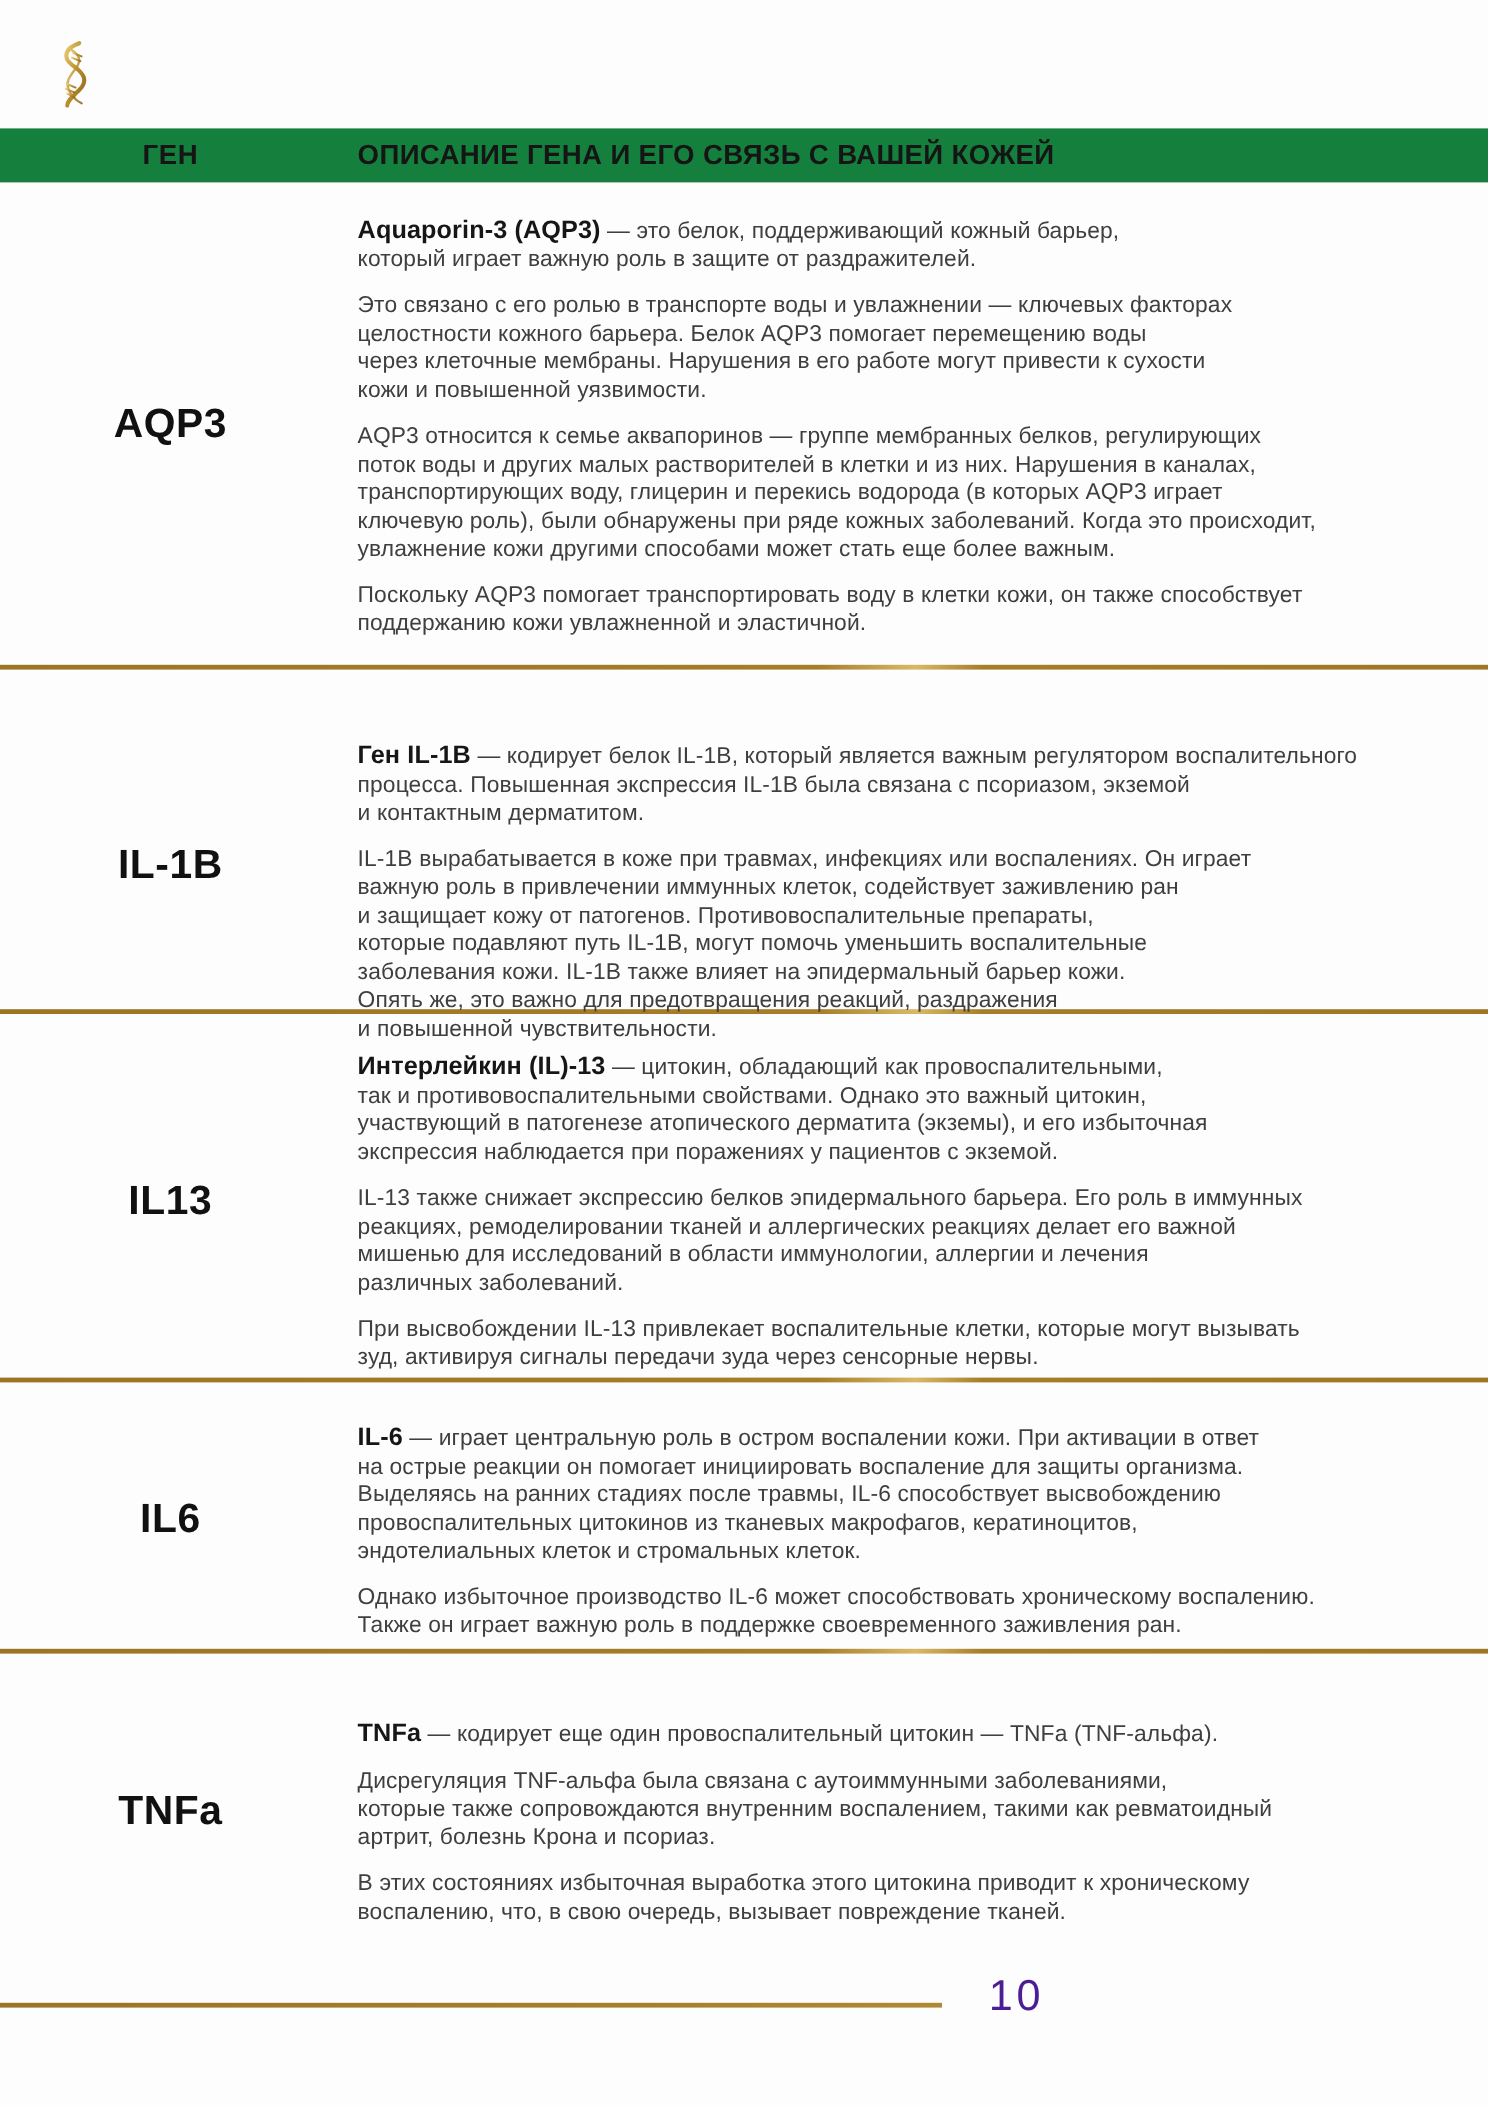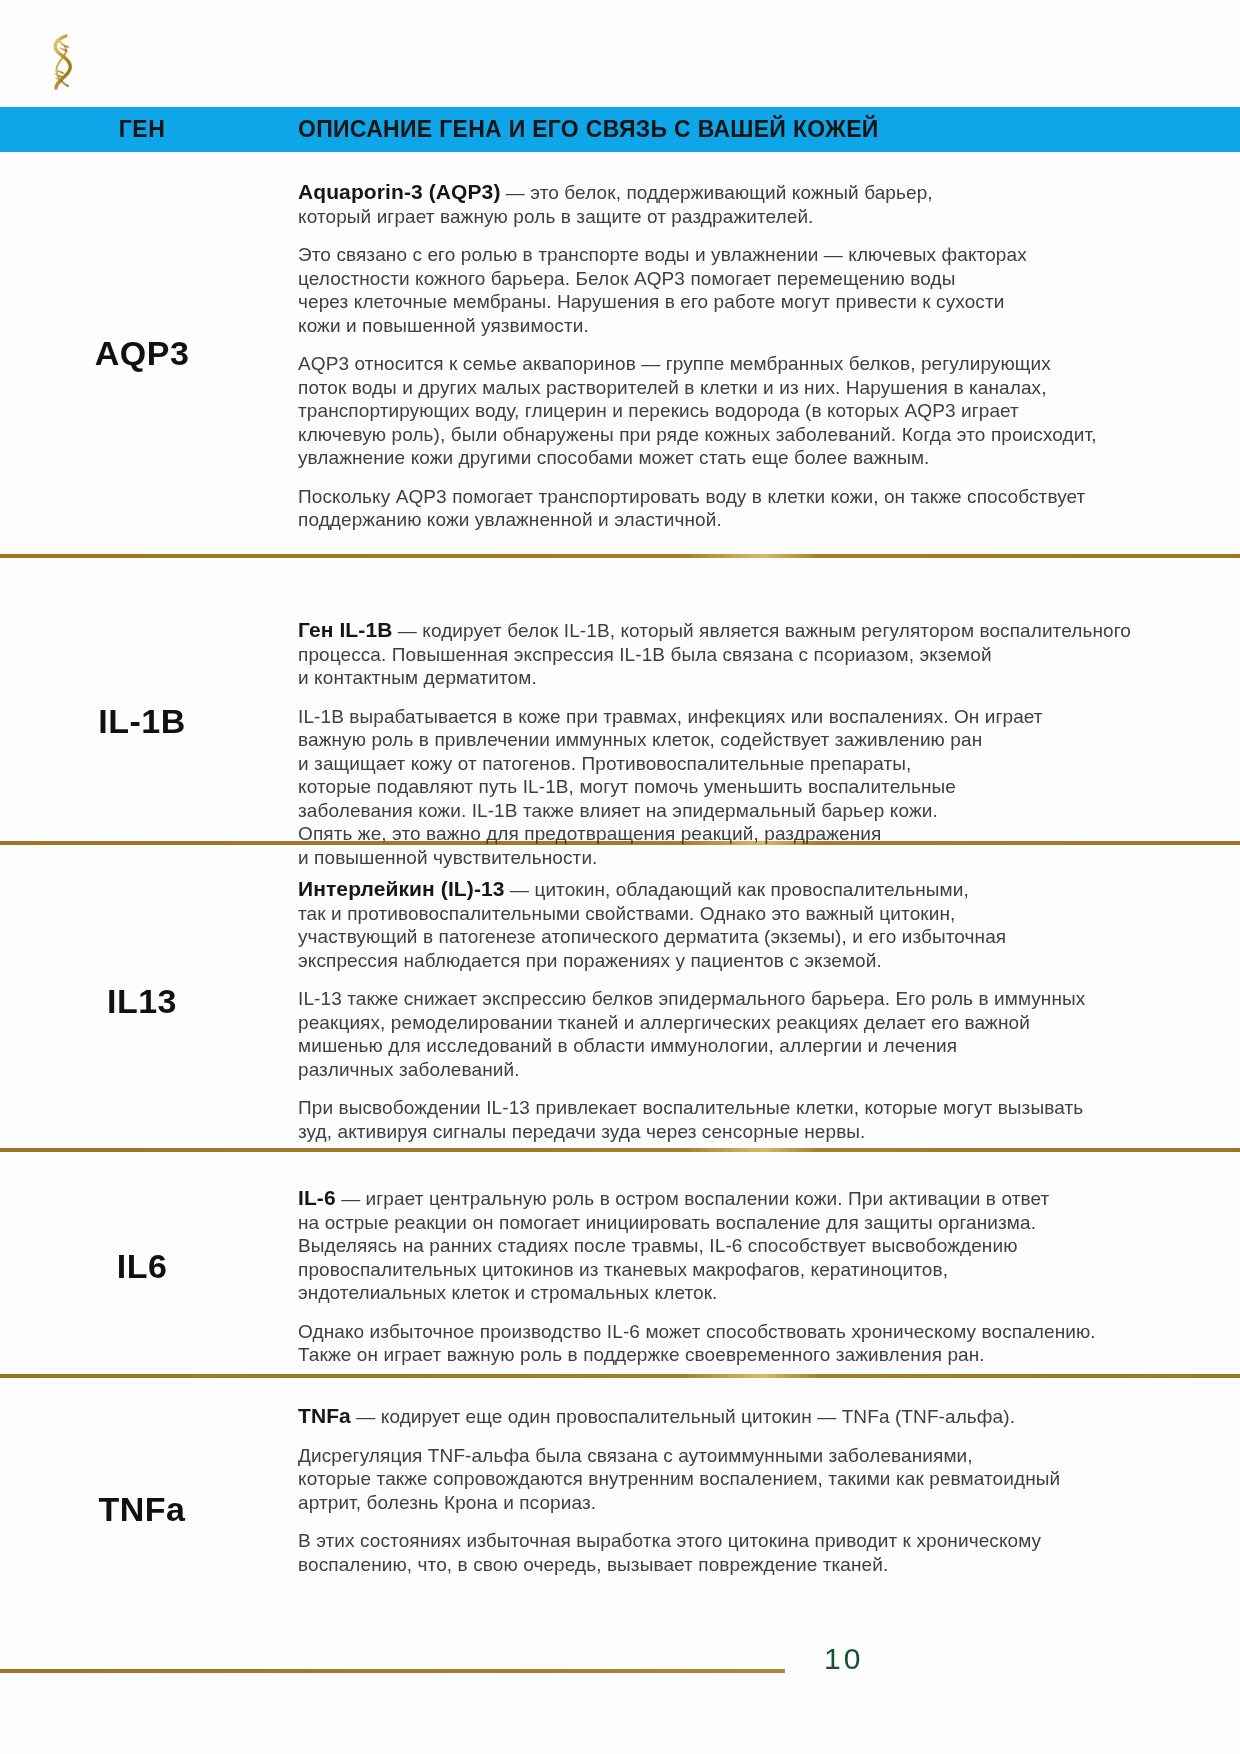--- a/index.html
+++ b/index.html
@@ -10,21 +10,21 @@
     font-family:"Liberation Sans","DejaVu Sans",sans-serif;
     color:#3f3f3f;
     overflow:hidden;
   }
   
   .top-strip{position:relative;height:107px;}
   .logo{position:absolute;left:44px;top:34px;width:36px;height:56px;}
   
   .header-bar{
     height:45px;
-    background:#0ea5e9;
+    background:#15803d;
     display:grid;
     grid-template-columns:284px 1fr;
     align-items:center;
   }
   .header-gene{
     text-align:center;
     font-weight:bold;font-size:23px;color:#151515;letter-spacing:.5px;
   }
   .header-desc{
     padding-left:14px;
@@ -52,41 +52,41 @@
     font-weight:bold;font-size:34px;color:#111;letter-spacing:.5px;
   }
   .desc-cell{
     padding-left:14px;padding-right:70px;
     box-sizing:border-box;
   }
   .row-aqp3 .desc-cell{padding-top:28px;}
   .row-il1b .desc-cell{padding-top:32px;margin-top:28px;}
   .row-il13 .desc-cell{padding-top:32px;}
   .row-il6 .desc-cell{padding-top:34px;}
-  .row-tnfa .desc-cell{padding-top:26px;}
+  .row-tnfa .desc-cell{padding-top:55px;}
   .para{
     margin:0 0 15px 0;
     font-size:19px;line-height:23.5px;
     color:#3f3f3f;
     white-space:pre-line;
     letter-spacing:.1px;
   }
   .lead{
     font-weight:bold;font-size:21px;color:#161616;
     white-space:pre-line;
   }
   
   .footer-line{
     position:absolute;left:0;top:1669px;
     width:785px;height:4px;
     background:linear-gradient(90deg,#9c7423 0%,#a87f2b 70%,#b18833 100%);
   }
   .page-number{
     position:absolute;left:824px;top:1642px;
-    font-size:30px;color:#14532d;letter-spacing:3px;font-weight:300;
+    font-size:36px;color:#4c1d95;letter-spacing:3px;font-weight:300;
   }
 </style>
 </head>
 <body>
 
 <div class="page">
 
   <div class="top-strip">
     <svg class="logo" viewBox="0 0 36 56" xmlns="http://www.w3.org/2000/svg">
       <defs>

